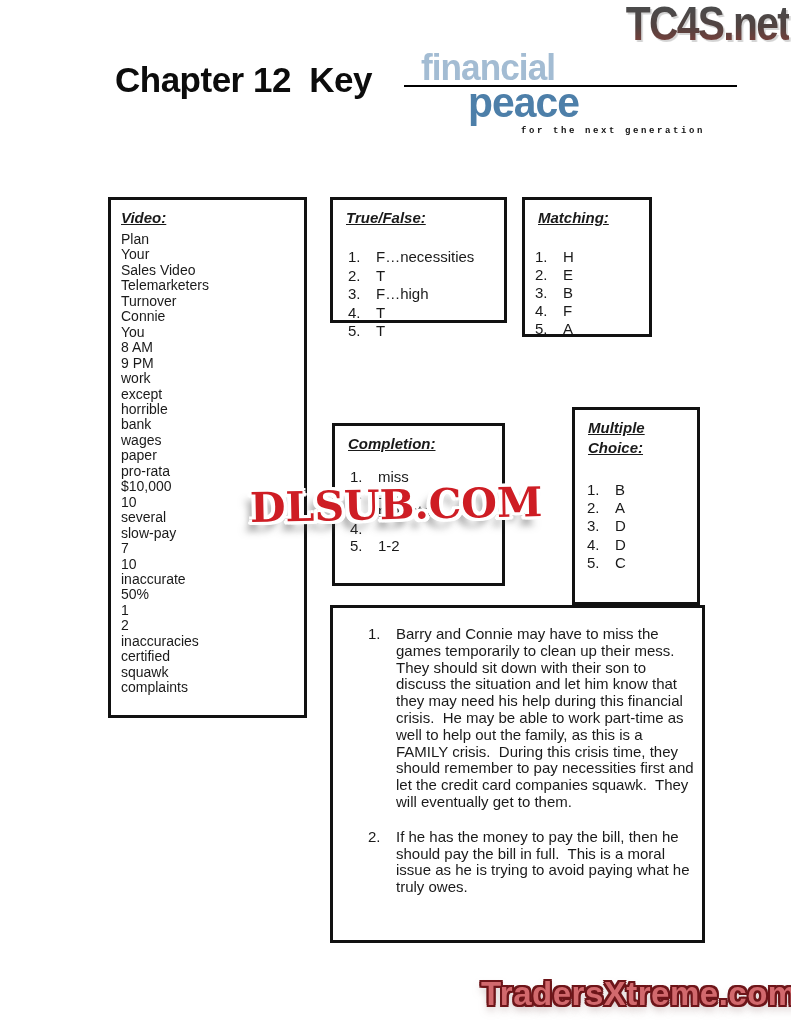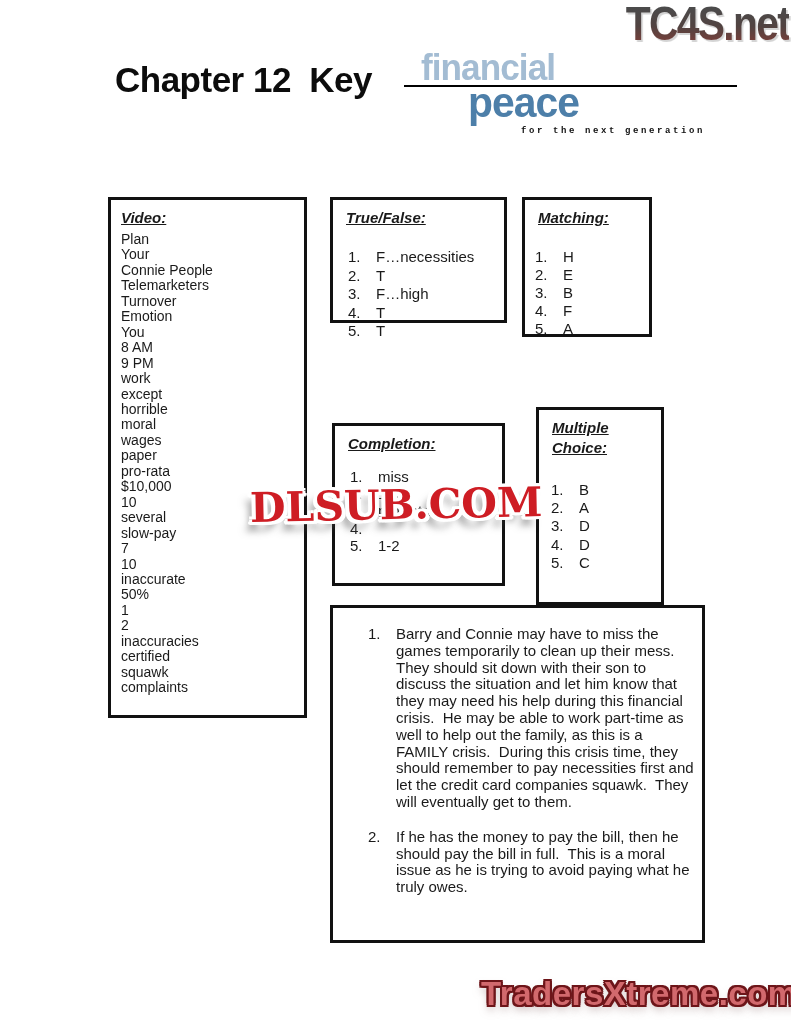--- a/index.html
+++ b/index.html
@@ -26,21 +26,21 @@
 
   
   .box{position:absolute;border:3px solid #111;background:#fff;box-sizing:border-box;}
   .box-title{font-size:15px;font-weight:bold;font-style:italic;text-decoration:underline;
         margin:8px 0 0 13px;line-height:20px;}
   #box-video{left:108px;top:197px;width:199px;height:521px;}
   #box-video .box-title{margin-left:10px;}
   #box-tf{left:330px;top:197px;width:177px;height:126px;}
   #box-matching{left:522px;top:197px;width:130px;height:140px;}
   #box-completion{left:332px;top:407px;width:173px;height:163px;margin-top:16px;}
-  #box-mc{left:536px;top:407px;width:128px;height:198px;}
+  #box-mc{left:572px;top:407px;width:128px;height:198px;}
   #box-mc .box-title{margin-right:10px;}
   #box-case{left:330px;top:605px;width:375px;height:338px;}
   #box-case .box-title{margin-top:10px;}
 
   .video-list{margin:4px 0 0 10px;font-size:14px;line-height:15.45px;}
   .ans-list{margin-top:20px;padding-left:15px;font-size:15px;line-height:18.6px;}
   #box-matching .ans-list{padding-left:10px;line-height:18px;}
   #box-completion .ans-list{margin-top:14px;line-height:17.2px;}
   #box-mc .ans-list{margin-top:23px;padding-left:12px;line-height:18.2px;}
   .ans-row{display:flex;}
@@ -80,31 +80,31 @@
   <div class="logo-peace">peace</div>
   <div class="logo-tagline">for the next generation</div>
 
   <div class="wm-top">TC4S.net</div>
 
   <div class="box" id="box-video">
     <div class="box-title">Video:</div>
     <div class="video-list">
       <div>Plan</div>
       <div>Your</div>
-      <div>Connie People</div>
+      <div>Sales Video</div>
       <div>Telemarketers</div>
       <div>Turnover</div>
-      <div>Emotion</div>
+      <div>Connie</div>
       <div>You</div>
       <div>8 AM</div>
       <div>9 PM</div>
       <div>work</div>
       <div>except</div>
       <div>horrible</div>
-      <div>moral</div>
+      <div>bank</div>
       <div>wages</div>
       <div>paper</div>
       <div>pro-rata</div>
       <div>$10,000</div>
       <div>10</div>
       <div>several</div>
       <div>slow-pay</div>
       <div>7</div>
       <div>10</div>
       <div>inaccurate</div>

